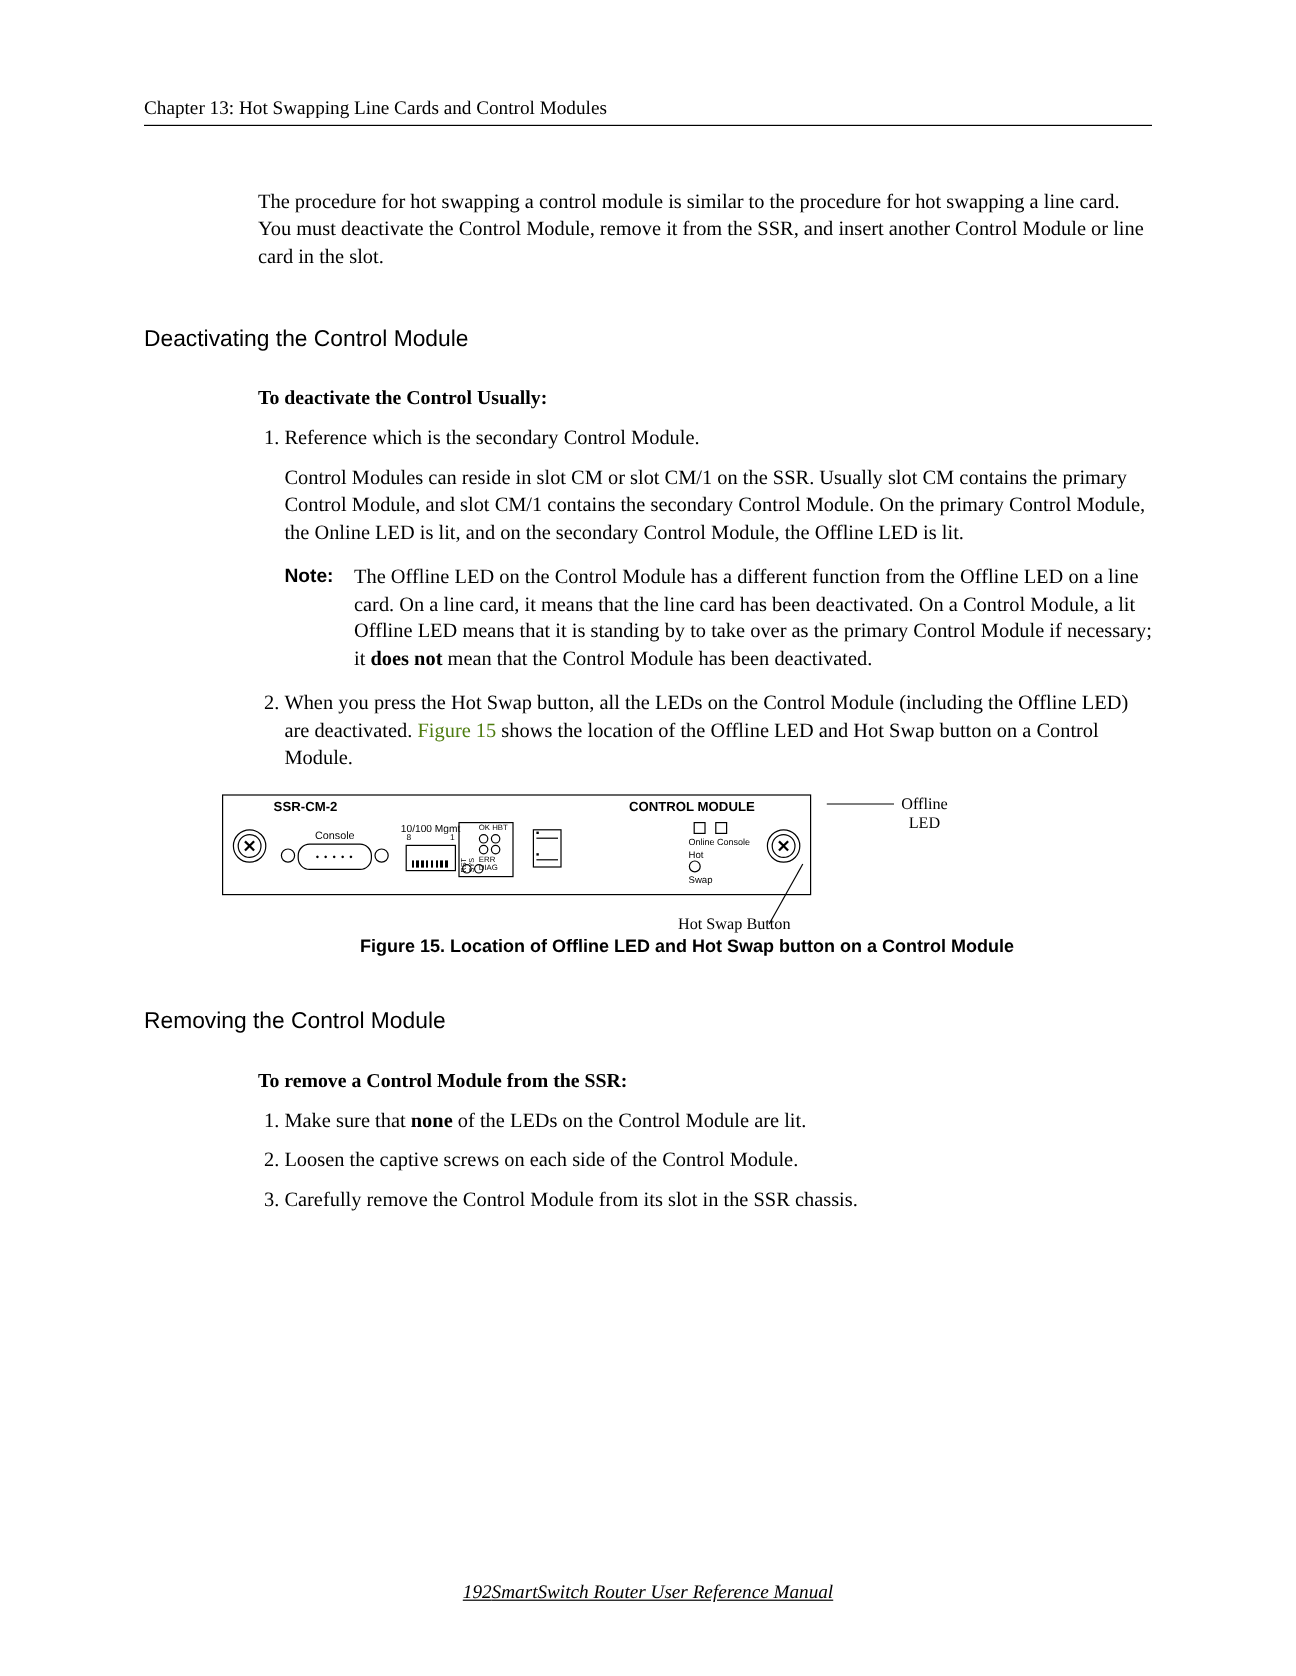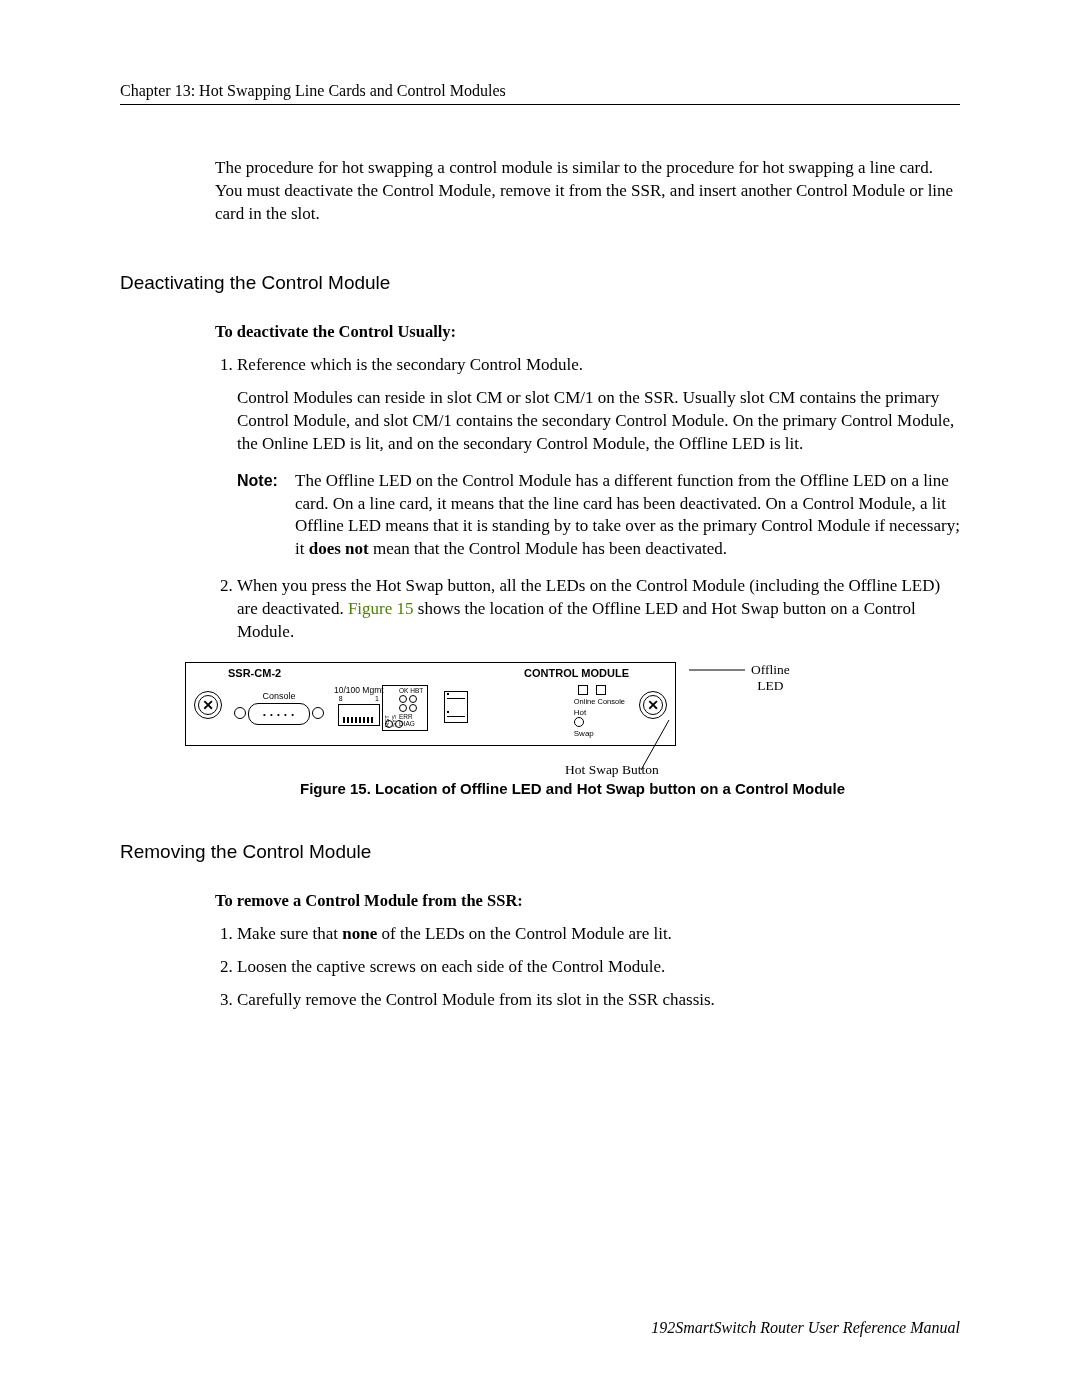--- a/index.html
+++ b/index.html
@@ -171,23 +171,24 @@
     position: absolute;
     text-align: center;
   }
   .fig-wrap { position: relative; width: 560px; }
   .footer {
     position: absolute;
     bottom: 60px;
     left: 120px;
     right: 120px;
     display:flex;
-    justify-content: flex-end;
+    justify-content: center;
     font-style: italic;
     font-size: 16px;
+    text-decoration: underline;
   }
   .mgmt-label-row { display:flex; justify-content:space-between; width:40px; font-size:7px; margin:0 auto;}
 </style>
 </head>
 <body>
 
 <div class="page">
 
   <div class="running-head">Chapter 13: Hot Swapping Line Cards and Control Modules</div>
   <hr class="head-rule">

